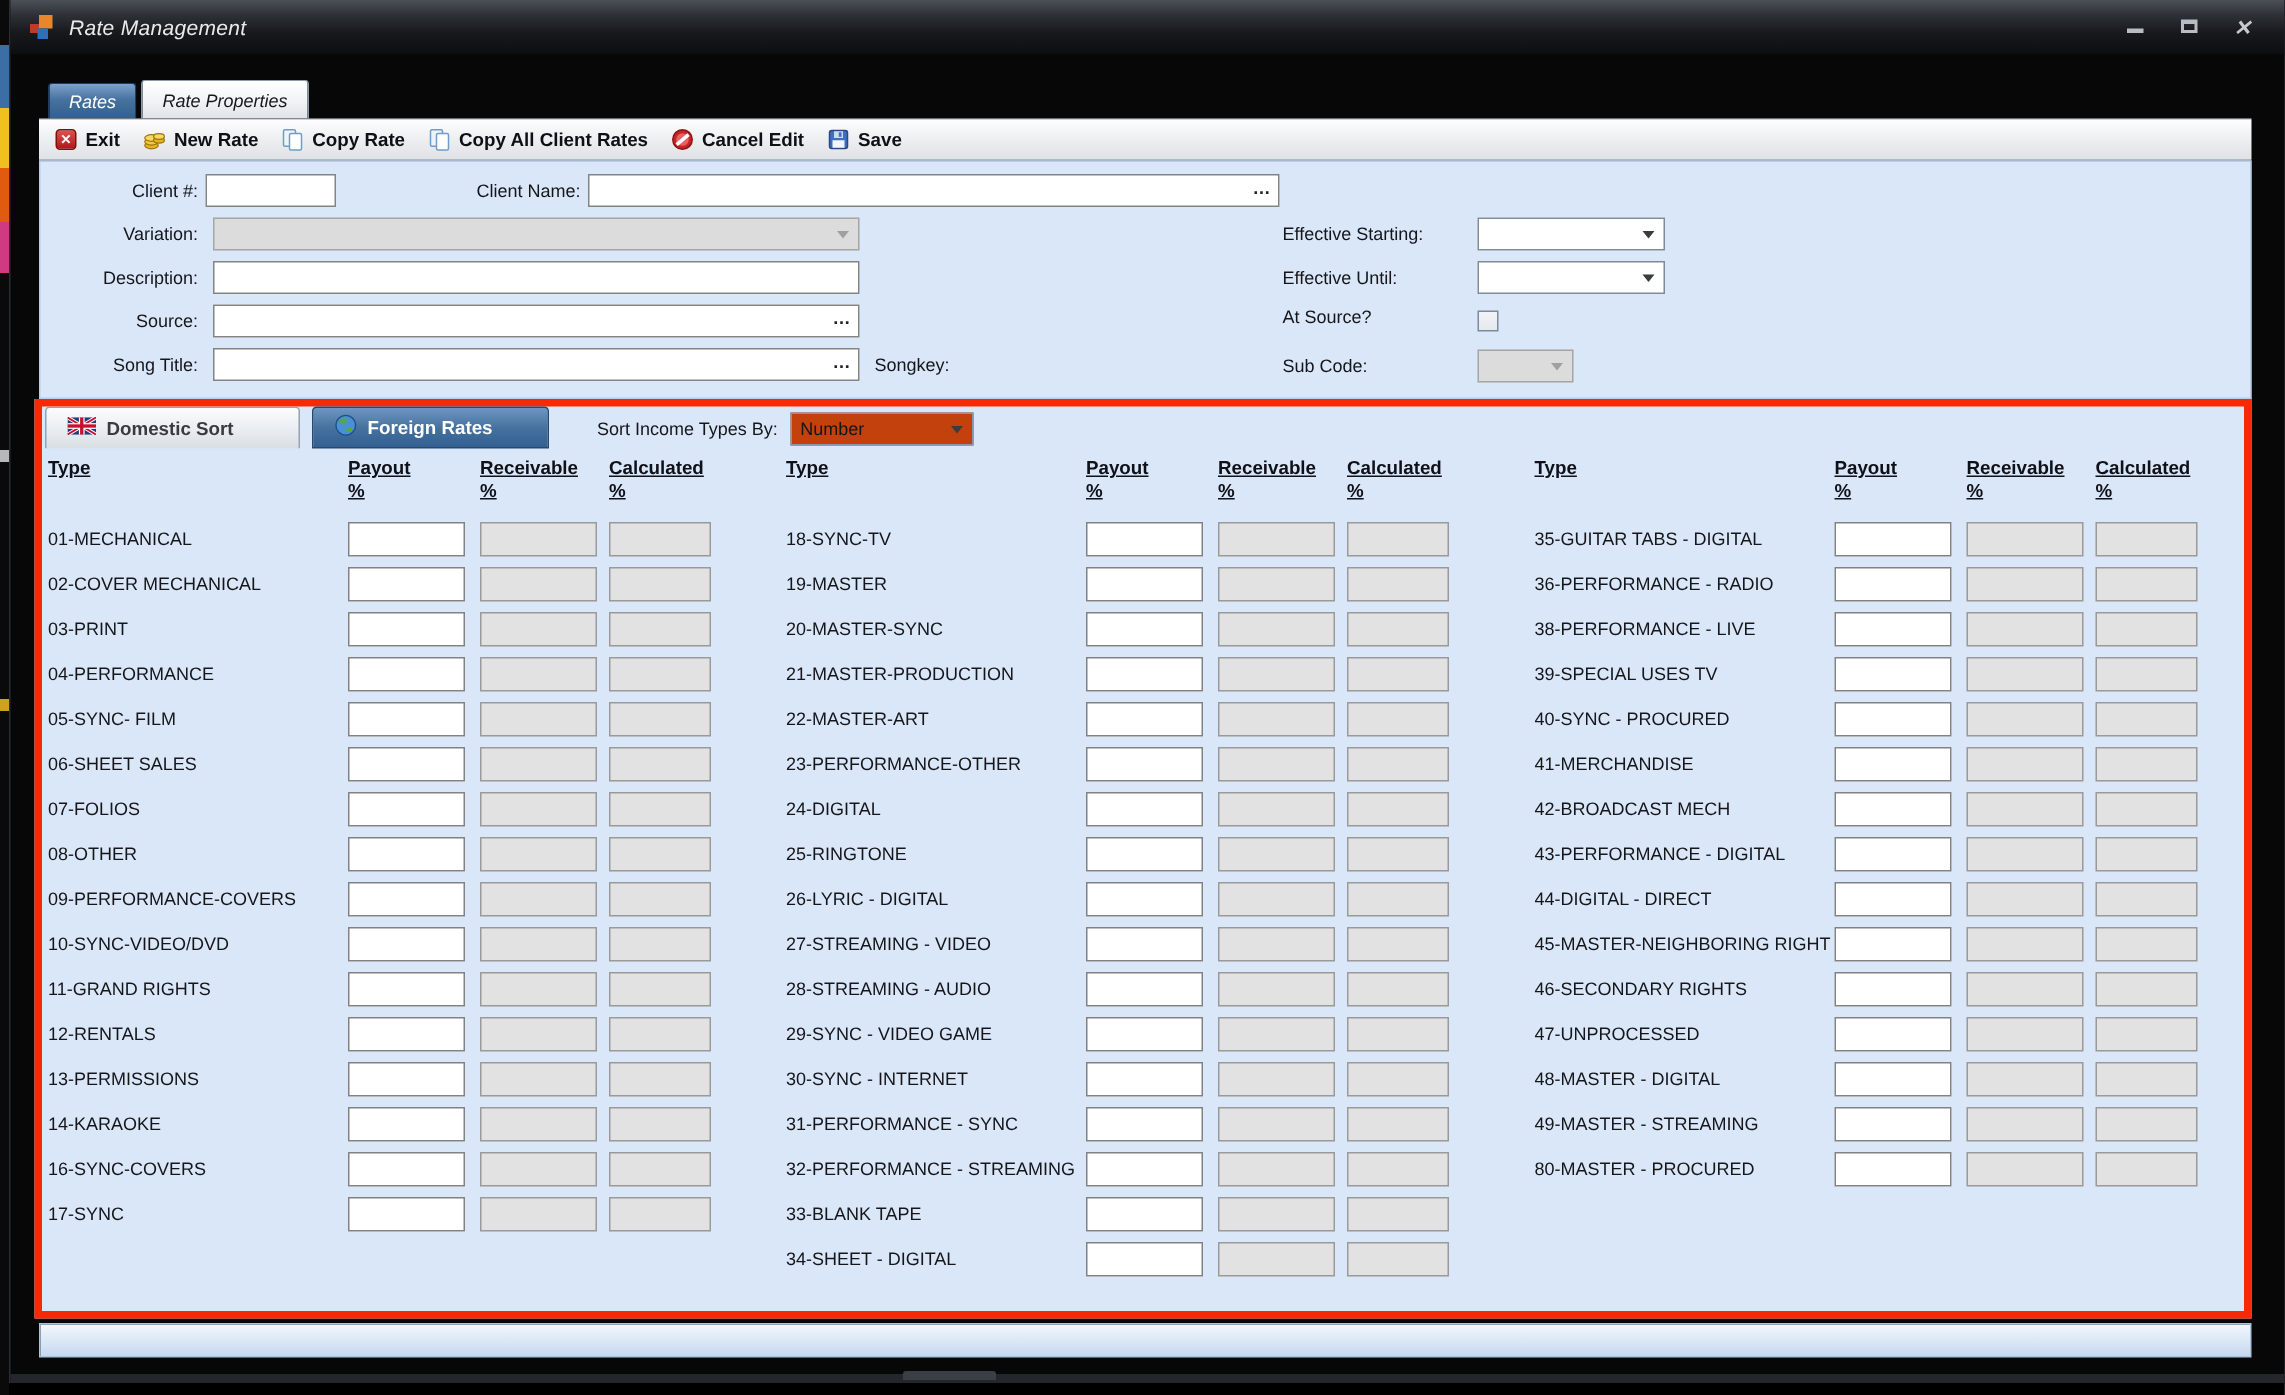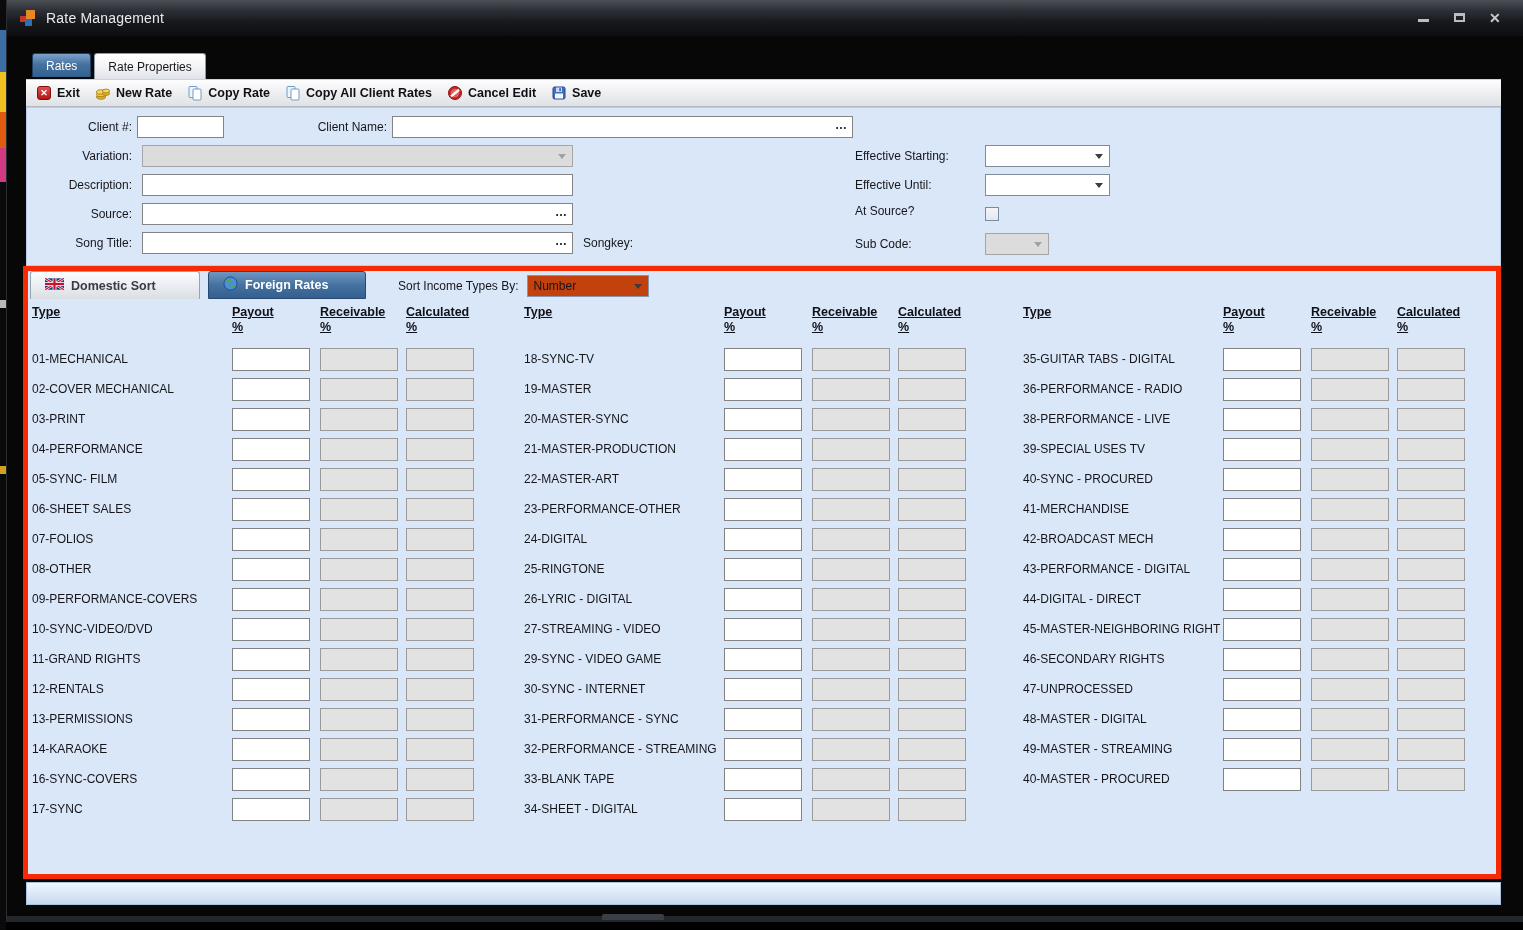--- a/index.html
+++ b/index.html
@@ -8,38 +8,38 @@
 
   
   .bg-sliver{position:absolute;left:0;top:0;width:6px;height:930px;background:#0a0a0a;}
   .bg-sliver .seg{position:absolute;left:0;width:6px;}
 
   
   .window{position:absolute;left:6px;top:0;width:1517px;height:922px;background:#070708;
     border-left:1px solid #2a2d33;box-sizing:border-box;}
   .titlebar{position:absolute;left:0;top:0;width:100%;height:36px;
     background:linear-gradient(#4b5057,#2d3137 28%,#17191d 60%,#0d0e11);
-    display:flex;align-items:center;box-sizing:border-box;padding:0 12px;}
+    display:flex;align-items:center;box-sizing:border-box;padding:0 12px;font-style:italic;}
   .app-icon{position:relative;width:18px;height:18px;margin-right:9px;flex:0 0 auto;}
   .app-icon .sq-o{position:absolute;left:7px;top:1px;width:9px;height:9px;background:#e8872a;}
   .app-icon .sq-r{position:absolute;left:1px;top:7px;width:6px;height:6px;background:#c03a2a;}
   .app-icon .sq-b{position:absolute;left:6px;top:10px;width:7px;height:7px;background:#2d6fb8;}
   .win-title{color:#e9eaec;font-size:14px;letter-spacing:.2px;}
   .win-controls{margin-left:auto;display:flex;align-items:center;gap:22px;padding-right:8px;}
   .wc{width:14px;height:12px;position:relative;cursor:default;}
   .wc-min::after{content:"";position:absolute;left:1px;bottom:2px;width:11px;height:3px;background:#b9bdc3;}
   .wc-max::after{content:"";position:absolute;left:1px;top:1px;width:11px;height:9px;
     border:2px solid #b9bdc3;border-top-width:3px;box-sizing:border-box;}
   .wc-close{color:#c6cacf;font-size:14px;font-weight:bold;line-height:12px;}
 
   
   .client-frame{position:absolute;left:19px;top:53px;width:1475px;height:853px;}
 
   
-  .tabstrip{position:absolute;left:0;top:0;height:26px;display:flex;gap:3px;padding-left:6px;}
+  .tabstrip{position:absolute;left:0;top:0;height:26px;display:flex;align-items:flex-end;gap:3px;padding-left:6px;font-style:italic;}
   .tab{height:24px;display:flex;align-items:center;padding:0 13px;border-radius:3px 3px 0 0;
     font-size:12px;box-sizing:border-box;cursor:default;}
   .tab-inactive{background:linear-gradient(#7da2cc,#47729f 45%,#30608f);border:1px solid #1f3e61;
     border-bottom:none;color:#fff;}
   .tab-active{background:linear-gradient(#ffffff,#f1f3f5 55%,#dfe3e8);border:1px solid #8b9aa9;
     border-bottom:none;color:#18181c;height:26px;}
 
   
   .toolbar{position:absolute;left:0;top:26px;width:100%;height:28px;
     background:linear-gradient(#fdfdfe,#ecedef 55%,#dfe2e6);
@@ -463,20 +463,26 @@
                 <input class="ri dis" disabled="" style="">
                 <input class="ri dis calcw" disabled="" style="">
               </div>
               <div class="rate-row">
                 <div class="rate-type">27-STREAMING - VIDEO</div>
                 <input class="ri" style="">
                 <input class="ri dis" disabled="" style="">
                 <input class="ri dis calcw" disabled="" style="">
               </div>
               <div class="rate-row">
+                <div class="rate-type">28-STREAMING - AUDIO</div>
+                <input class="ri" style="">
+                <input class="ri dis" disabled="" style="">
+                <input class="ri dis calcw" disabled="" style="">
+              </div>
+              <div class="rate-row">
                 <div class="rate-type">29-SYNC - VIDEO GAME</div>
                 <input class="ri" style="">
                 <input class="ri dis" disabled="" style="">
                 <input class="ri dis calcw" disabled="" style="">
               </div>
               <div class="rate-row">
                 <div class="rate-type">30-SYNC - INTERNET</div>
                 <input class="ri" style="">
                 <input class="ri dis" disabled="" style="">
                 <input class="ri dis calcw" disabled="" style="">
@@ -602,21 +608,21 @@
                 <input class="ri dis" disabled="" style="">
                 <input class="ri dis calcw" disabled="" style="">
               </div>
               <div class="rate-row">
                 <div class="rate-type">49-MASTER - STREAMING</div>
                 <input class="ri" style="">
                 <input class="ri dis" disabled="" style="">
                 <input class="ri dis calcw" disabled="" style="">
               </div>
               <div class="rate-row">
-                <div class="rate-type">40-MASTER - PROCURED</div>
+                <div class="rate-type">80-MASTER - PROCURED</div>
                 <input class="ri" style="">
                 <input class="ri dis" disabled="" style="">
                 <input class="ri dis calcw" disabled="" style="">
               </div>
             </div>
         </div>
       </div>
 
       <div class="status-strip"></div>
     </div>

